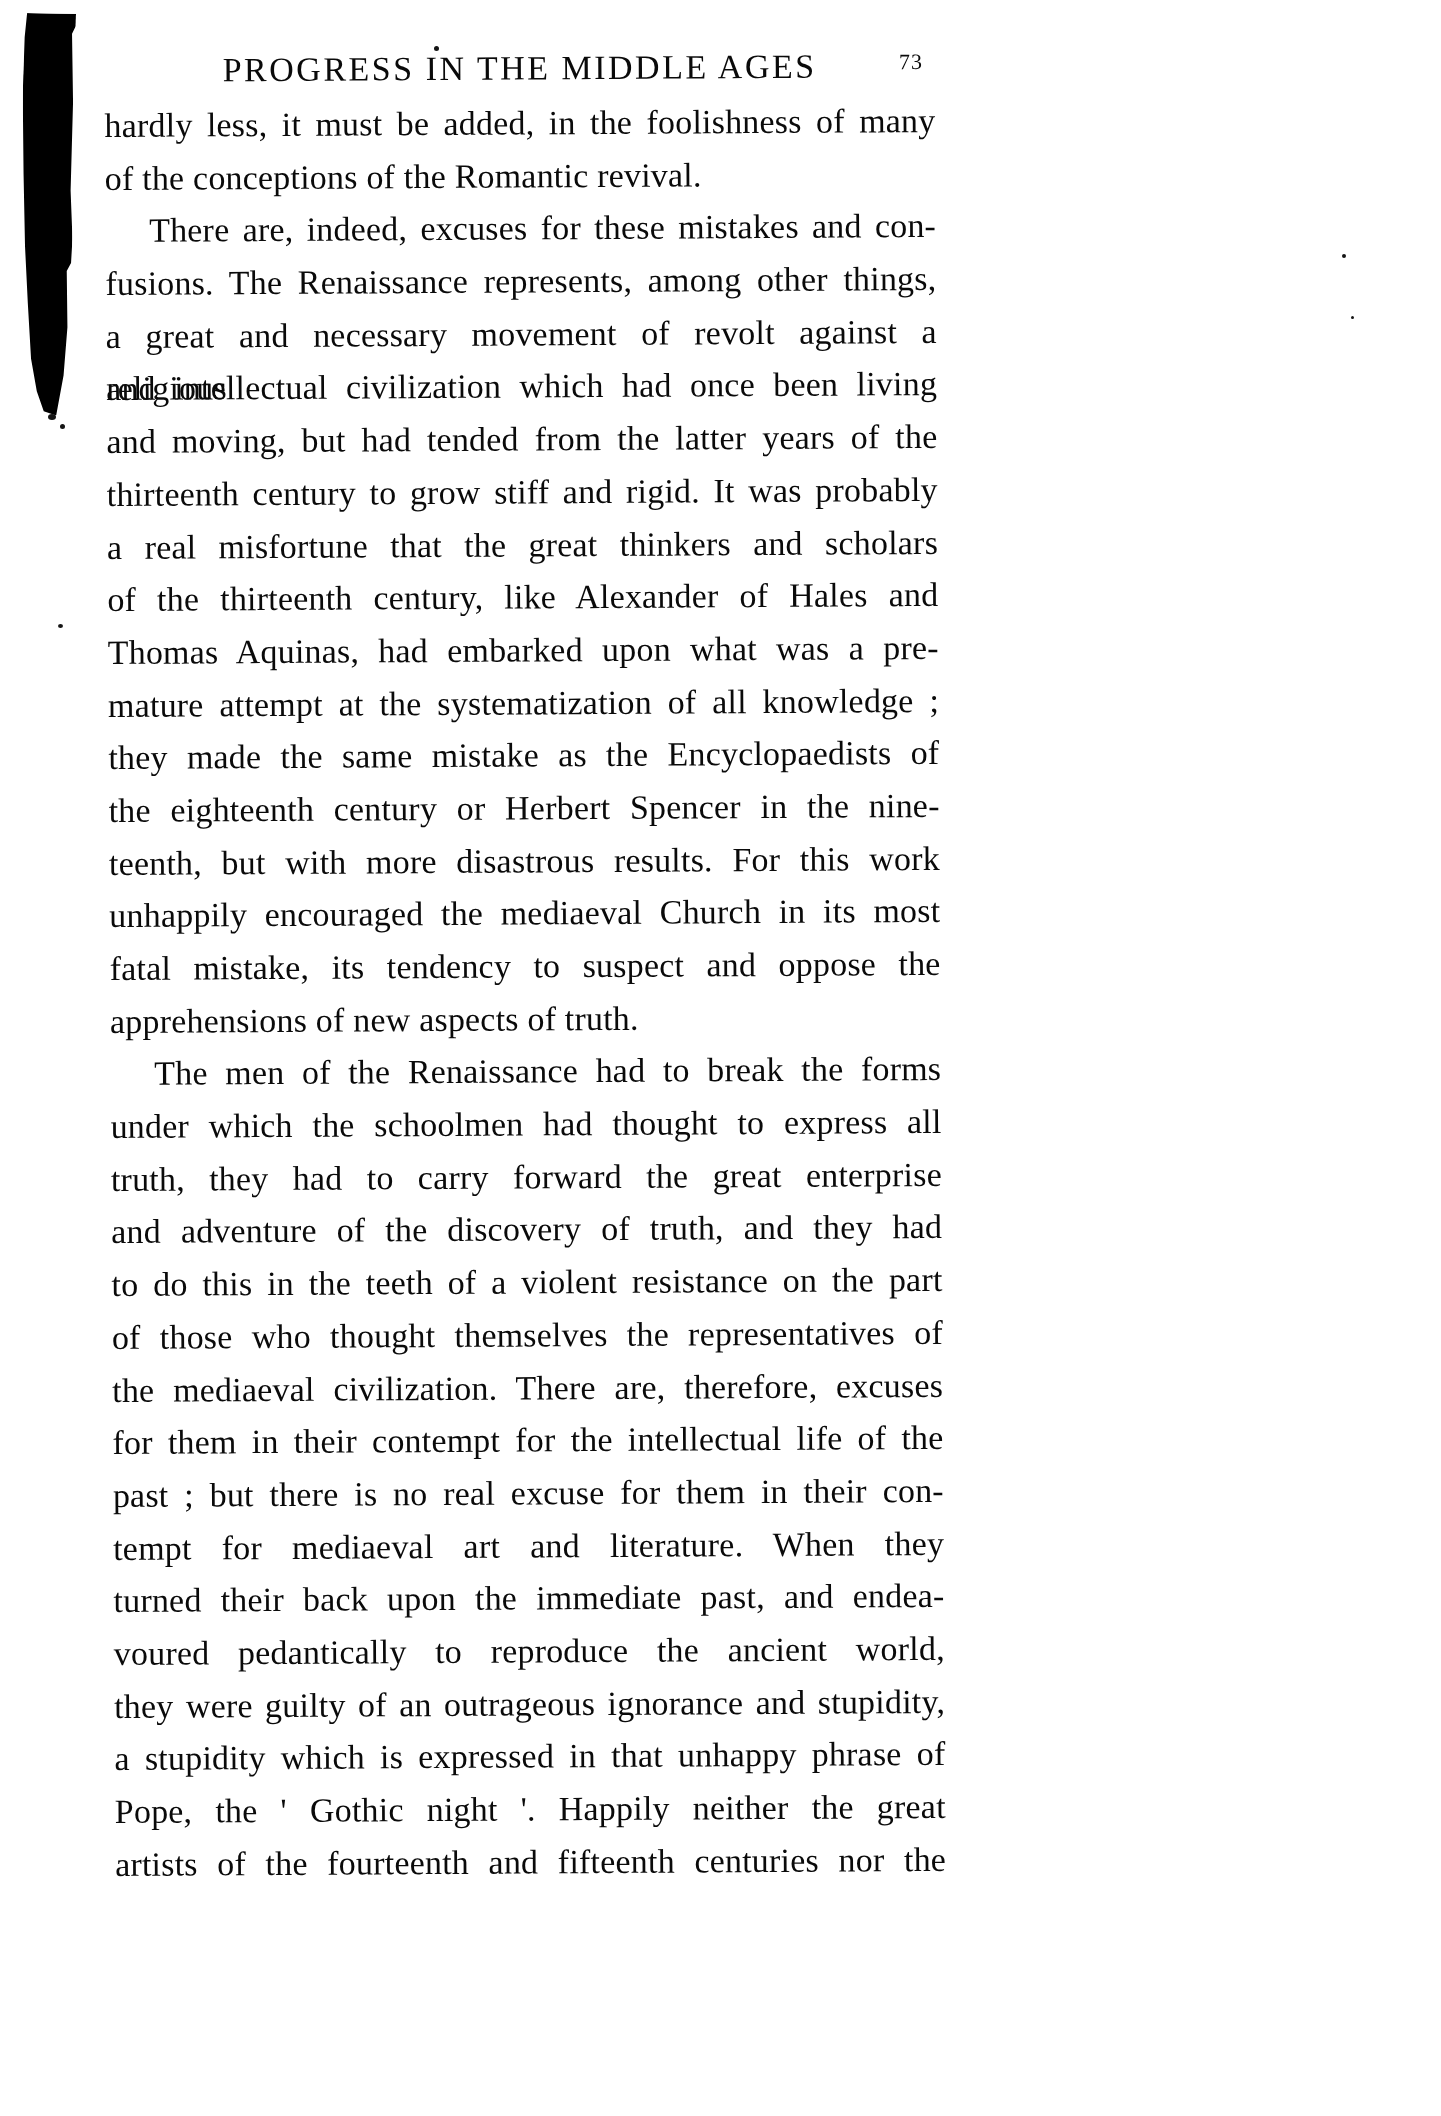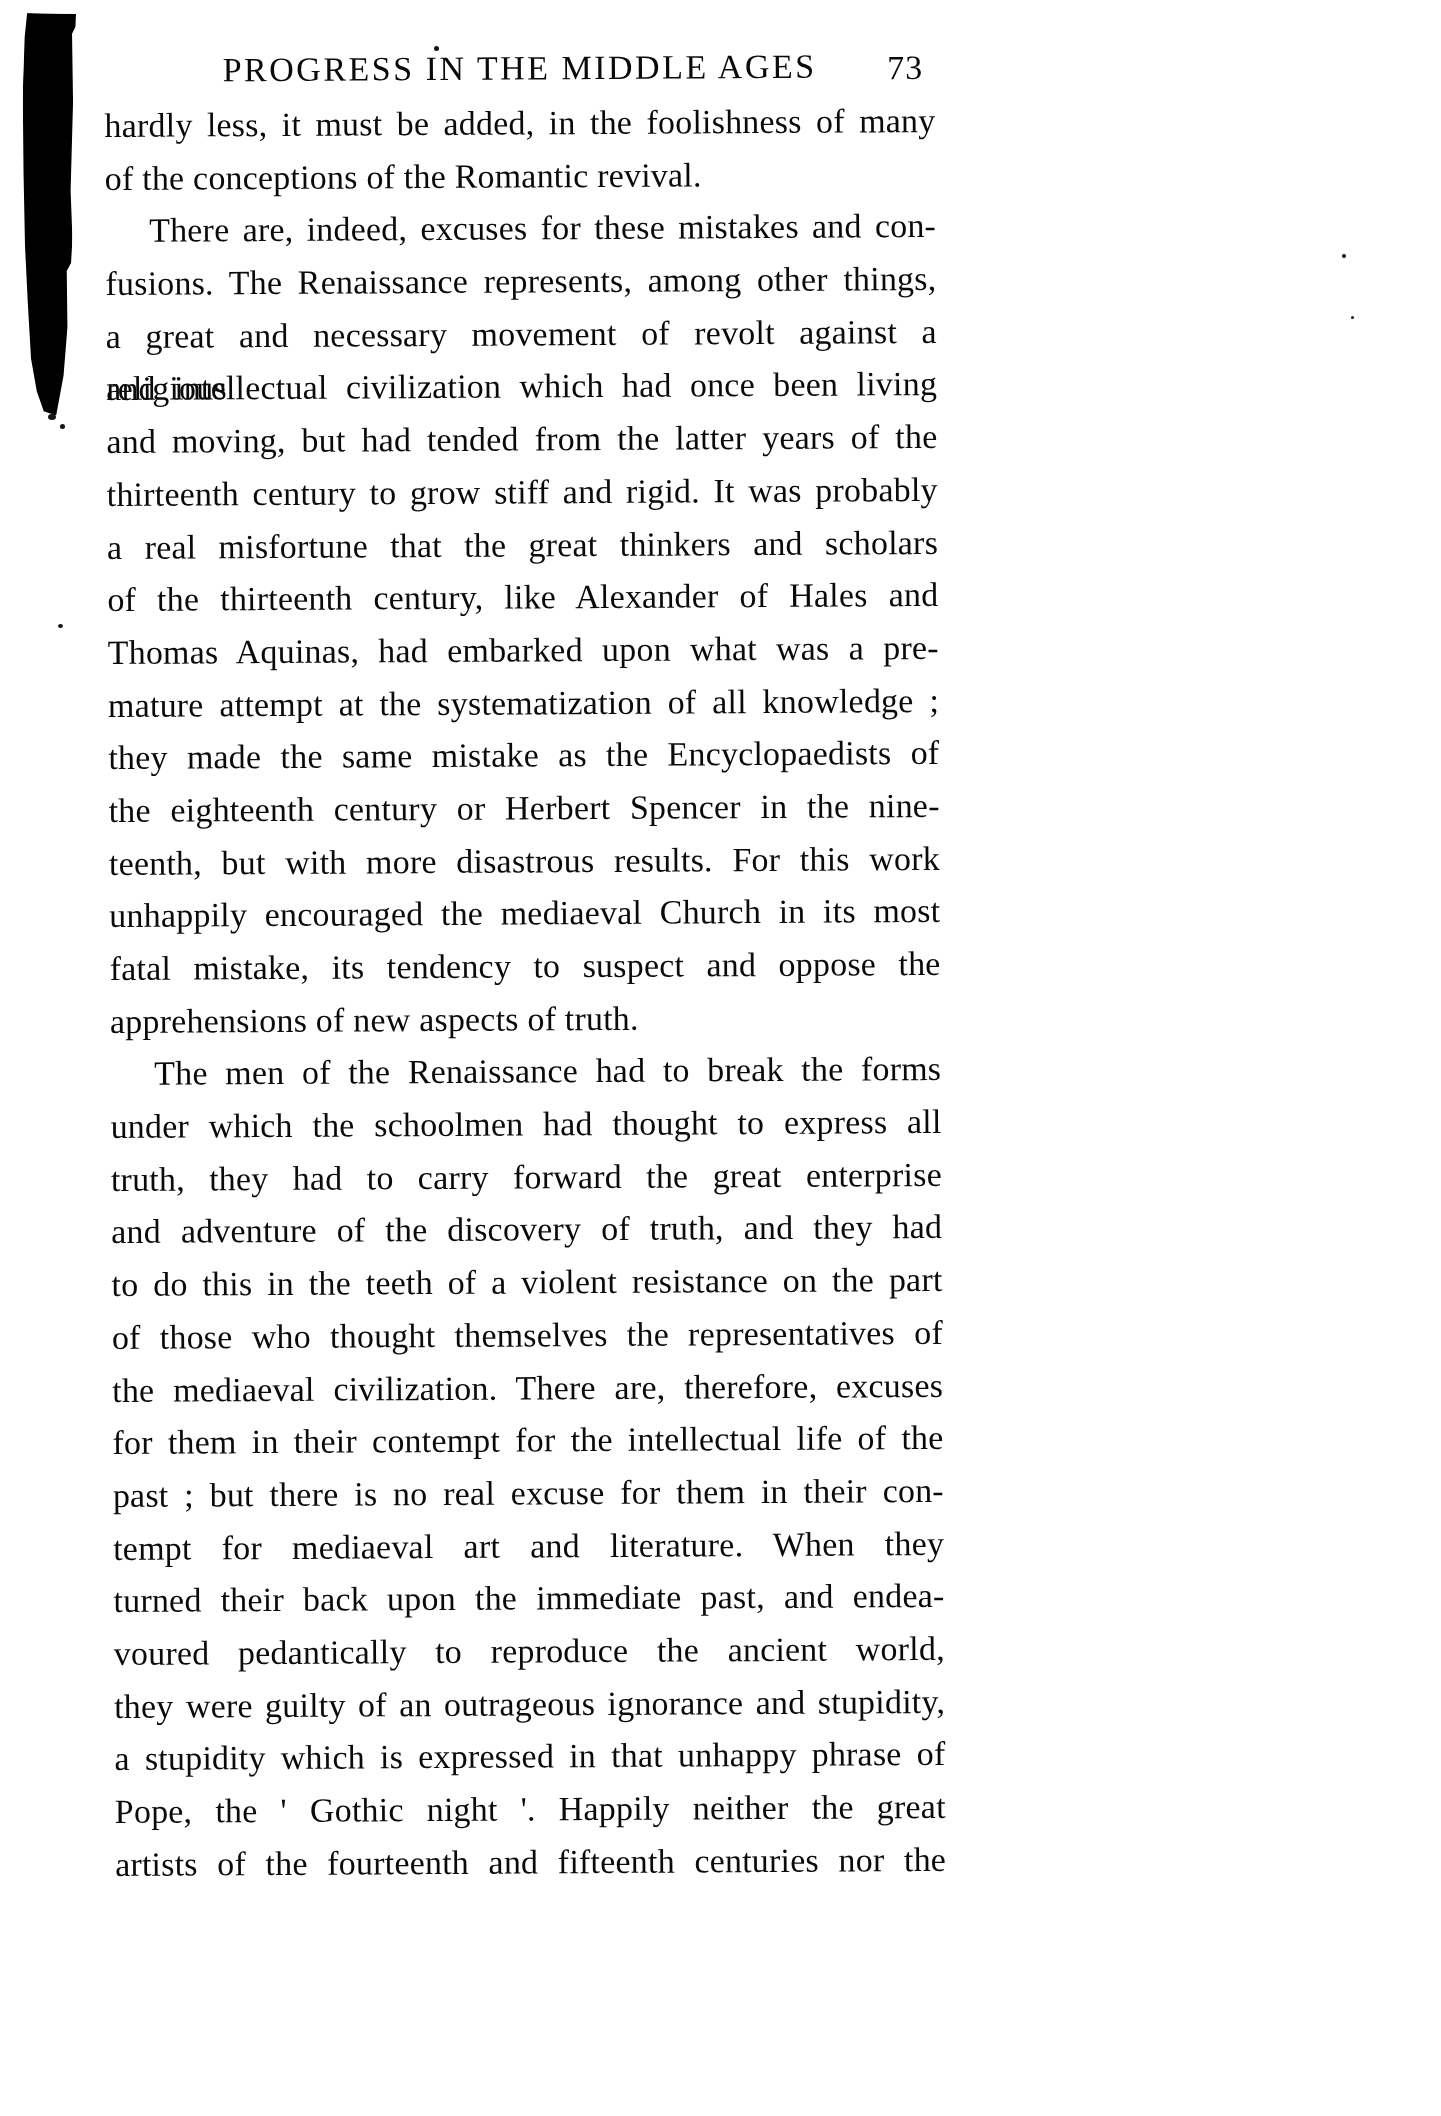--- a/index.html
+++ b/index.html
@@ -56,21 +56,21 @@
   .header-title {
     text-align: center;
     font-size: 34px;
     letter-spacing: 2.5px;
     white-space: nowrap;
   }
   .page-number {
     position: absolute;
     right: 12px;
     top: 2px;
-    font-size: 34px;
+    font-size: 22px;
     letter-spacing: 1px;
   }
   .body-lines {
     margin-top: 8px;
   }
   .line {
     font-size: 34px;
     line-height: 52.7px;
     height: 52.7px;
     white-space: nowrap;

